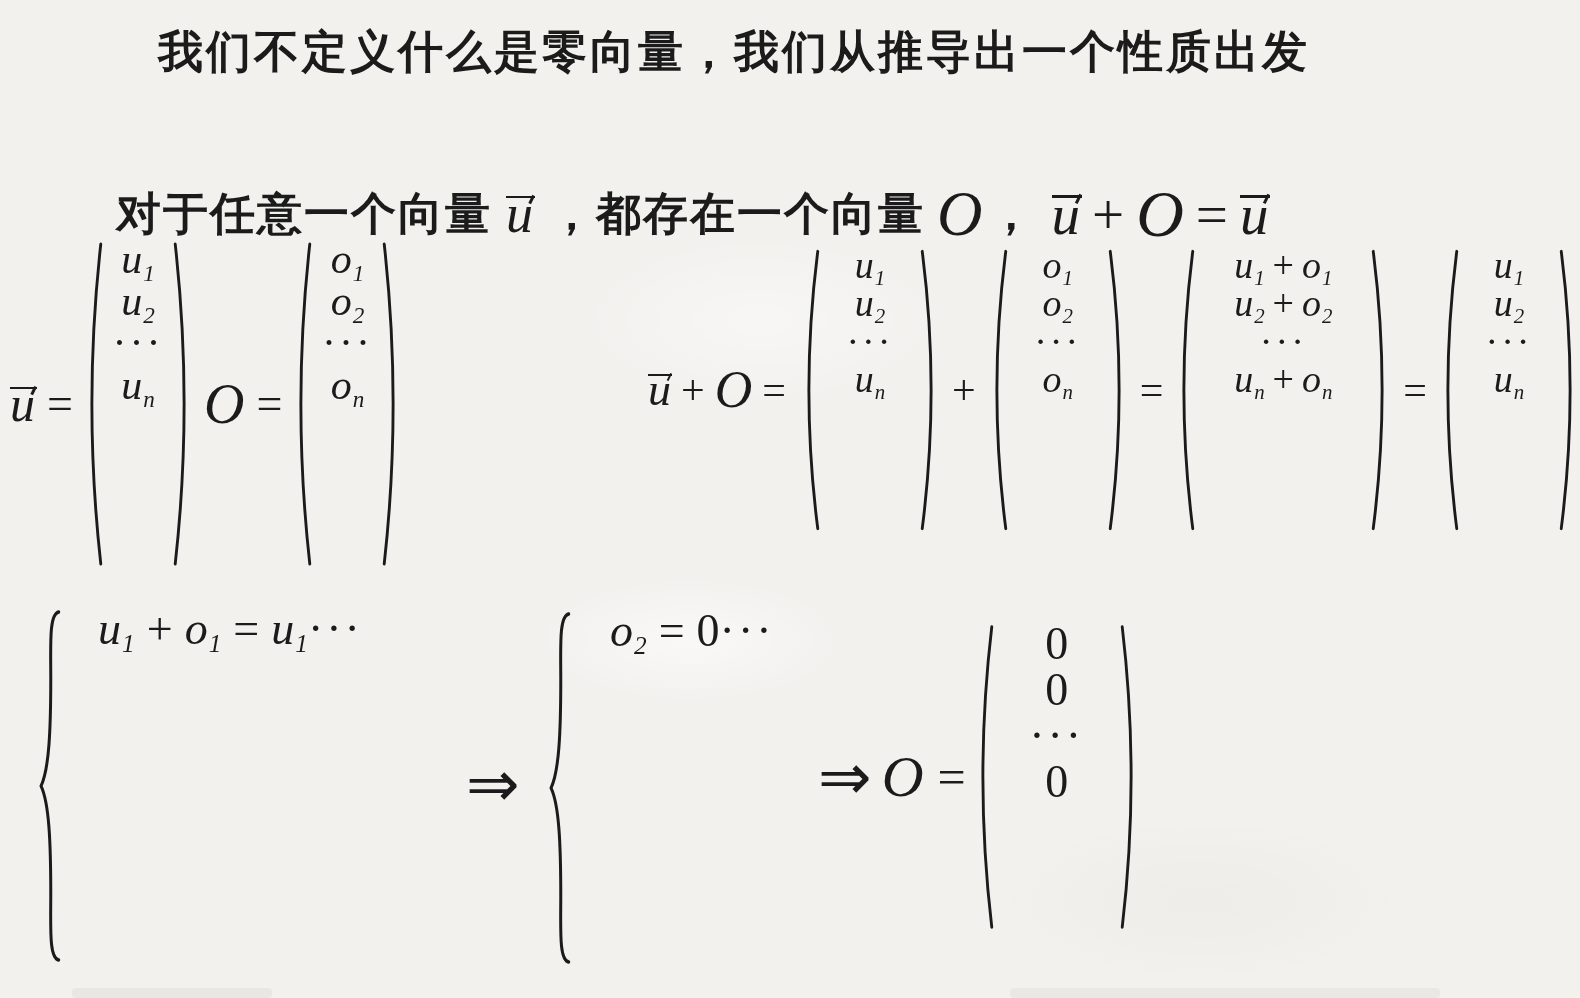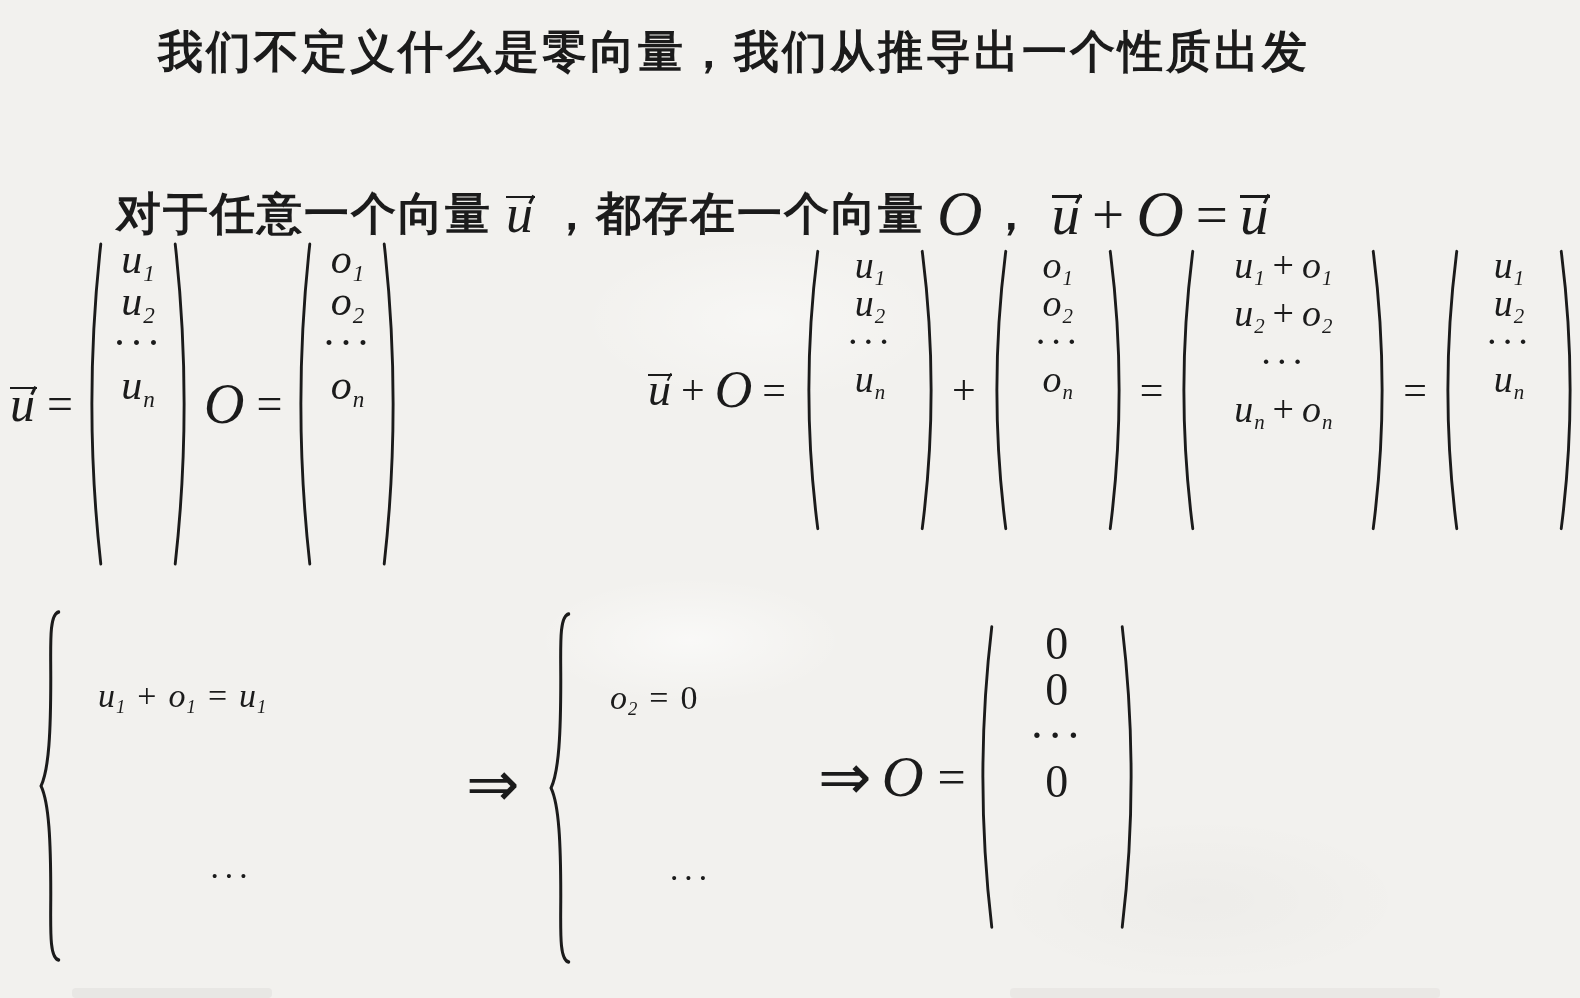--- a/index.html
+++ b/index.html
@@ -28,21 +28,21 @@
   .vec{position:relative;display:inline-block;line-height:1;}
   .vec::before{content:"";position:absolute;left:0;right:-6%;top:.16em;border-top:.055em solid currentColor;}
   .vec::after{content:"";position:absolute;right:-6%;top:.16em;width:.05em;height:.17em;background:currentColor;transform:rotate(26deg);transform-origin:top right;}
 
   
   .paren{width:22px;height:100%;flex:0 0 auto;}
   .paren path,.brace path{fill:none;stroke:currentColor;stroke-width:3.4;stroke-linecap:round;}
   .brace{width:30px;height:100%;flex:0 0 auto;}
   .mat{display:flex;align-items:stretch;height:100%;}
   .mcol{display:flex;flex-direction:column;justify-content:flex-start;align-items:center;height:100%;line-height:1;}
-  .w66{width:66px;} .w90{width:96px;} .w170{width:172px;gap:10px;} .w120{width:122px;}
+  .w66{width:66px;} .w90{width:96px;} .w170{width:172px;} .w120{width:122px;}
 
   
   .line1{position:absolute;left:158px;top:24px;font-size:45px;letter-spacing:3px;line-height:1.25;}
   .line2{position:absolute;left:116px;top:122px;height:88px;display:flex;align-items:center;font-size:45px;letter-spacing:2px;margin-top:48px;}
   .line2 .mvar{font-size:54px;margin:0 16px 0 14px;letter-spacing:0;}
   .line2 .mO{font-size:63px;margin:0 6px 0 12px;letter-spacing:0;line-height:1;}
   .fla{display:flex;align-items:center;gap:12px;margin-left:16px;font-size:57px;letter-spacing:0;font-weight:400;}
   .fla .fO{font-size:66px;line-height:1;}
 
   .defu{position:absolute;left:10px;top:238px;height:332px;display:flex;align-items:center;gap:10px;}
@@ -56,21 +56,21 @@
   .sumrow{position:absolute;left:648px;top:246px;height:288px;display:flex;align-items:center;gap:8px;font-size:38px;}
   .sumrow .lbl{gap:10px;margin-right:6px;}
   .sumrow .lu{font-size:46px;}
   .sumrow .lO{font-size:52px;}
   .sumrow .lop{font-size:42px;}
   .sumrow .mid{font-size:42px;margin:0 4px;}
 
   .sys{display:flex;align-items:stretch;}
   .sys1{position:absolute;left:34px;top:606px;height:360px;}
   .sys2{position:absolute;left:544px;top:608px;height:360px;}
-  .scol{display:flex;flex-direction:column;justify-content:space-around;font-size:34px;line-height:1;}
+  .scol{display:flex;flex-direction:row;justify-content:space-around;font-size:46px;line-height:1;}
   .sys1 .scol{padding-left:34px;min-width:265px;}
   .sys2 .scol{padding-left:36px;min-width:160px;}
   .scol .seq{white-space:nowrap;}
   .scol .cdots{text-align:center;font-style:normal;letter-spacing:3px;}
 
   .impl{font-family:"DejaVu Sans","Liberation Sans",sans-serif;font-size:64px;line-height:1;}
   .impl1{position:absolute;left:466px;top:752px;}
   .concl{position:absolute;left:818px;top:610px;height:334px;display:flex;align-items:center;}
   .concl .bigO{font-size:58px;margin:0 14px 0 10px;line-height:1;}
   .concl .ceq{font-size:50px;margin-right:8px;}

